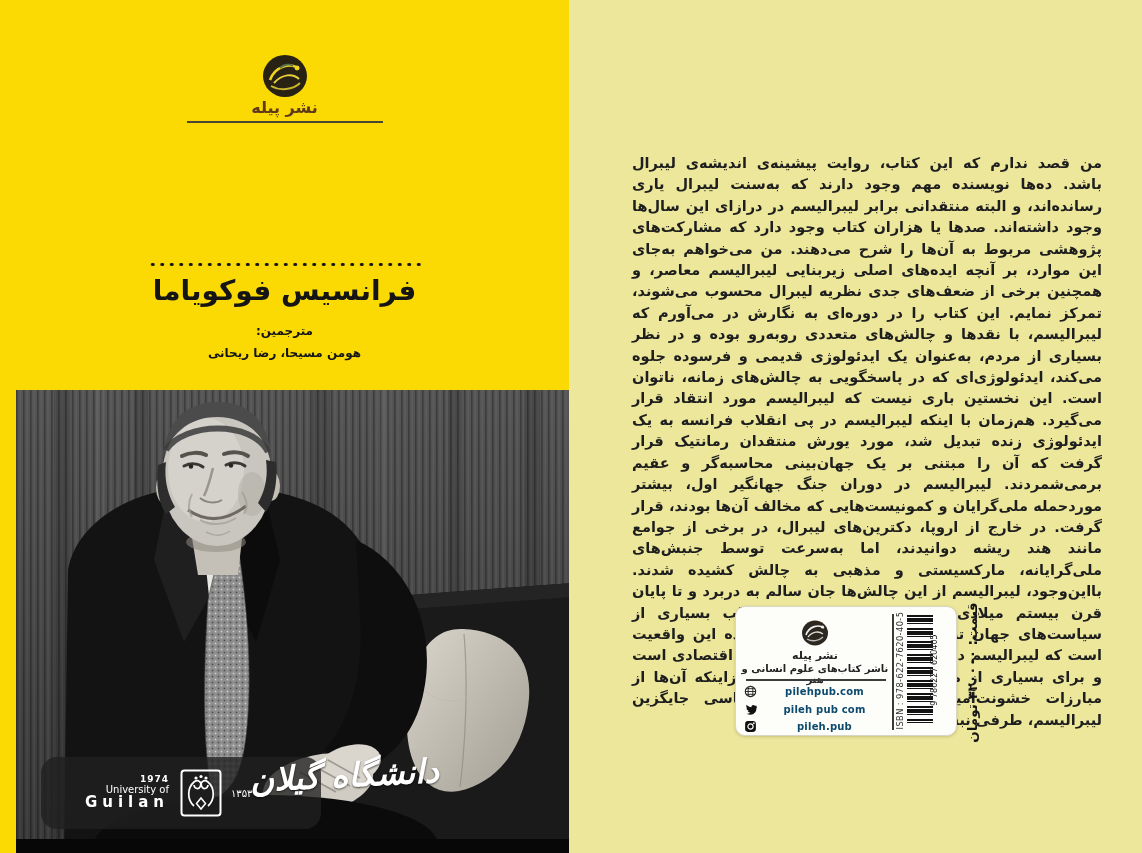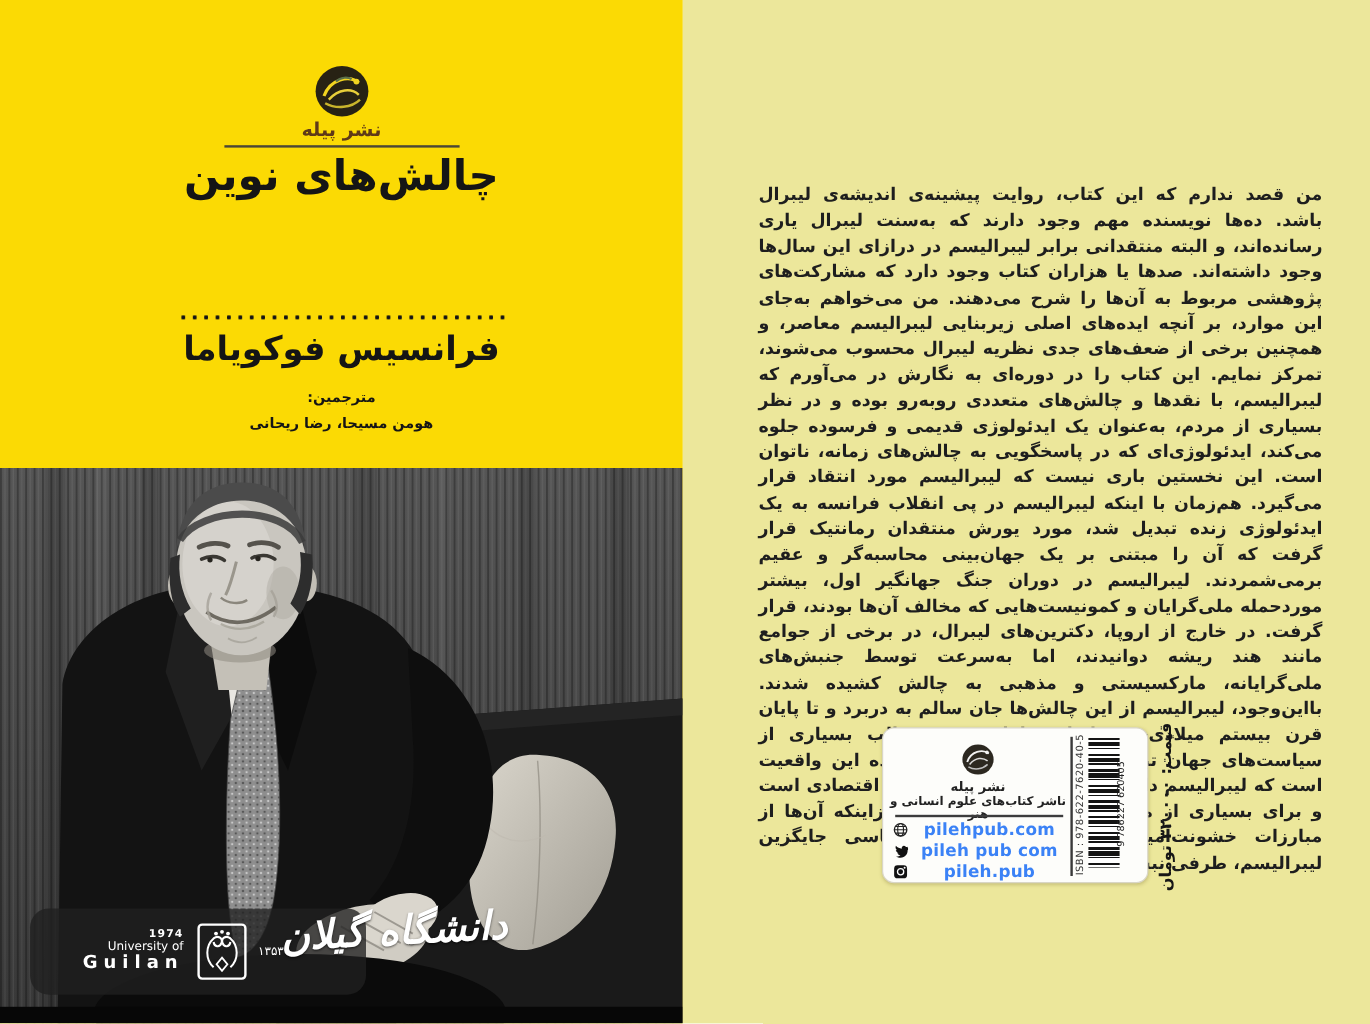--- a/index.html
+++ b/index.html
@@ -23,21 +23,21 @@
                 font-size:76px; font-weight:bold; line-height:1.2; }
   .dotted-sep { position:absolute; left:148px; top:262px; width:274px; height:5px;
                 background-image:radial-gradient(circle 2px, #151515 85%, transparent 90%);
                 background-size:9.5px 5px; background-repeat:repeat-x; }
   .book-author { position:absolute; left:0; top:274px; width:569px;
                  font-size:28px; font-weight:bold; }
   .translators { position:absolute; left:0; top:320px; width:569px;
                  font-size:12px; font-weight:bold; line-height:22px; }
 
   
-  .photo-wrap { position:absolute; left:0; top:390px; width:569px; height:359px; }
+  .photo-wrap { position:absolute; left:16px; top:390px; width:569px; height:359px; }
   .photo-wrap svg { display:block; }
 
   
   .watermark { position:absolute; left:25px; top:367px; width:280px; height:72px;
                border-radius:16px; background:rgba(32,32,32,0.78);
                display:flex; align-items:center; padding:0 10px; color:#fff; }
   .wm-en { text-align:right; line-height:1.05; width:118px; }
   .wm-year { font-size:9px; font-weight:bold; letter-spacing:1px; }
   .wm-l1 { font-size:10px; }
   .wm-l2 { font-size:15px; font-weight:bold; letter-spacing:5px; }
@@ -61,22 +61,22 @@
   .box-emblem { position:absolute; left:64px; top:12px; }
   .box-pubname { position:absolute; left:0; top:42px; width:158px; text-align:center;
                  direction:rtl; font-size:11px; font-weight:bold; color:#222; }
   .box-tagline { position:absolute; left:0; top:56px; width:158px; text-align:center;
                  direction:rtl; font-size:10px; font-weight:bold; color:#222; }
   .box-rule { position:absolute; left:10px; top:72px; width:140px; height:1.5px;
               background:#3c3c3c; }
   .box-rows { position:absolute; left:8px; top:76px; width:146px; }
   .box-row { display:flex; align-items:center; height:17.5px; }
   .box-row .ricon { width:15px; flex:0 0 15px; display:flex; align-items:center; }
-  .box-row .rtext { flex:1; text-align:center; font-size:14px; font-weight:bold;
-                    color:#3b82f6; letter-spacing:0.2px; }
+  .box-row .rtext { flex:1; text-align:center; font-size:10px; font-weight:bold;
+                    color:#0c4a6e; letter-spacing:0.2px; }
   .box-vline { position:absolute; left:156px; top:7px; width:1.5px; height:116px;
                background:#3a3a3a; }
   .isbn-rot { position:absolute; left:104px; top:57.5px; width:120px; height:11px;
               transform:rotate(-90deg); font-size:8.3px; color:#333;
               text-align:center; letter-spacing:0.4px; white-space:nowrap; }
   .barcode { position:absolute; left:171px; top:8px; width:26px; height:108px;
              background:
                repeating-linear-gradient(to bottom,
                  #141414 0 2px, #fff 2px 3.5px,
                  #141414 3.5px 7px, #fff 7px 8.2px,
@@ -101,21 +101,20 @@
         <path d="M10,26 C15,12 31,8 39,15" stroke="#f1d420" stroke-width="2.6" fill="none"></path>
         <path d="M14,29 C22,20 33,19 39,25" stroke="#e8cf3a" stroke-width="2" fill="none"></path>
         <path d="M11,32 C20,37 33,36 40,29" stroke="#c9b52c" stroke-width="2" fill="none"></path>
         <circle cx="37" cy="14" r="2.4" fill="#f1d420"></circle>
         <path d="M20,14 C24,10 30,10 33,12" stroke="#5a6f4a" stroke-width="1.8" fill="none"></path>
       </svg>
 
       <div class="pub-name-front">نشر پیله</div>
       <div class="pub-rule"></div>
 
-      <h2 class="book-subtitle">چالش‌های نوین</h2>
       <div class="dotted-sep"></div>
       <h3 class="book-author">فرانسیس فوکویاما</h3>
 
       <div class="translators">
         <div>مترجمین:</div>
         <div>هومن مسیحا، رضا ریحانی</div>
       </div>
     </div>
 
     <div class="photo-wrap">

